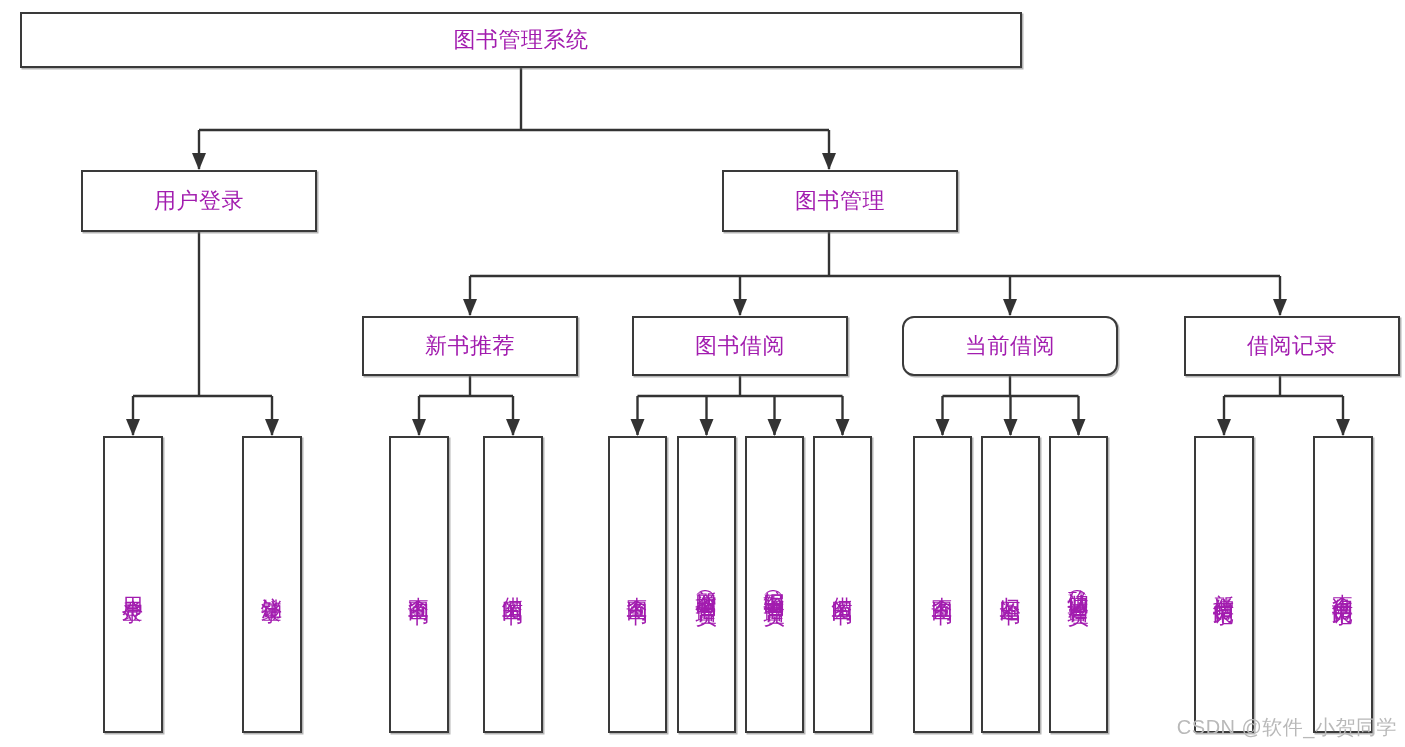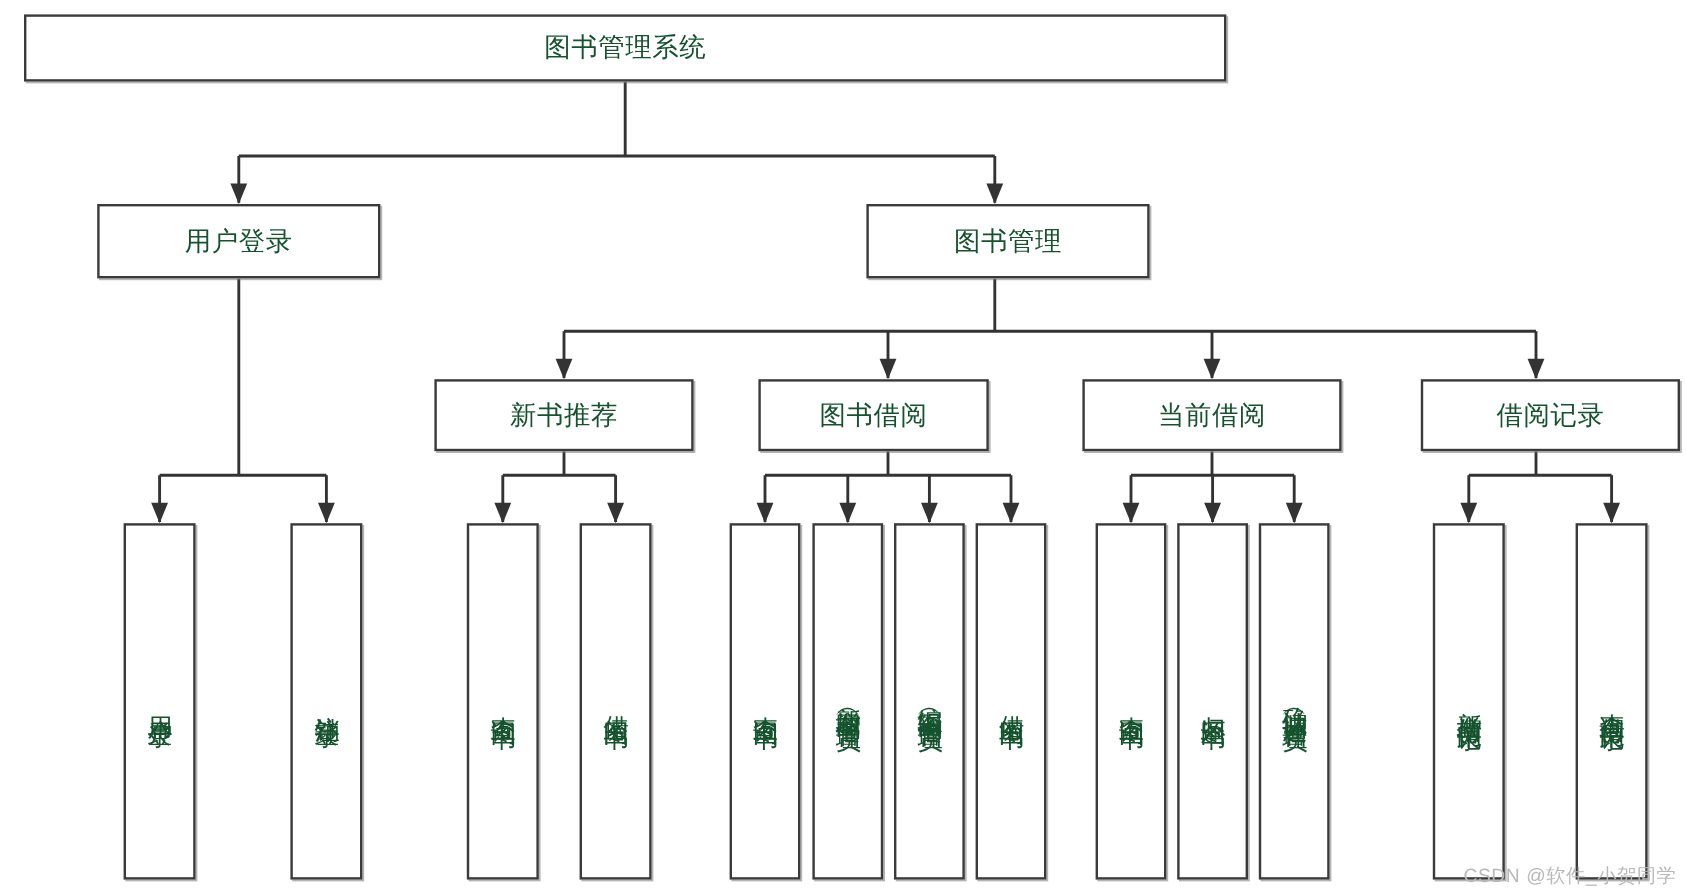--- a/index.html
+++ b/index.html
@@ -26,21 +26,21 @@
     box-sizing: border-box;
     background: #ffffff;
     border: 2.5px solid #3a3a3a;
     box-shadow: 1.5px 1.5px 0 0 rgba(120,120,120,0.55);
     display: flex;
     align-items: center;
     justify-content: center;
     overflow: hidden;
   }
   .node-label {
-    color: #14532d;
+    color: #a21caf;
     font-size: 22px;
     line-height: 1.18;
     letter-spacing: 0.5px;
     white-space: nowrap;
     user-select: none;
   }
   .node-box.vertical .node-label {
     writing-mode: vertical-rl;
     text-orientation: upright;
     font-size: 21px;
@@ -54,21 +54,21 @@
     left: 0;
     top: 0;
     width: 1405px;
     height: 747px;
     pointer-events: none;
   }
   .watermark {
     position: absolute;
     right: 8px;
     bottom: 6px;
-    font-size: 16px;
+    font-size: 20px;
     color: #b9b9b9;
     letter-spacing: 0.5px;
     white-space: nowrap;
     user-select: none;
   }
 </style>
 </head>
 <body>
 
 <div id="diagram-root">
@@ -132,24 +132,24 @@
       </div>
       <div class="node-box" style="left: 81px; top: 170px; width: 236px; height: 62px;">
         <span class="node-label">用户登录</span>
       </div>
       <div class="node-box" style="left: 711px; top: 170px; width: 236px; height: 62px; margin-left: 11px;">
         <span class="node-label">图书管理</span>
       </div>
       <div class="node-box" style="left: 362px; top: 316px; width: 216px; height: 60px;">
         <span class="node-label">新书推荐</span>
       </div>
-      <div class="node-box" style="left: 632px; top: 316px; width: 192px; height: 60px;">
+      <div class="node-box" style="left: 632px; top: 316px; width: 216px; height: 60px;">
         <span class="node-label">图书借阅</span>
       </div>
-      <div class="node-box" style="left: 902px; top: 316px; width: 216px; height: 60px;">
+      <div class="node-box" style="left: 902px; top: 316px; width: 216px; height: 60px; border-radius: 12px;">
         <span class="node-label">当前借阅</span>
       </div>
       <div class="node-box" style="left: 1172px; top: 316px; width: 216px; height: 60px; margin-left: 12px;">
         <span class="node-label">借阅记录</span>
       </div>
       <div class="node-box vertical" style="left: 103px; top: 436px; width: 60px; height: 297px;">
         <span class="node-label">用户登录</span>
       </div>
       <div class="node-box vertical" style="left: 242px; top: 436px; width: 60px; height: 297px;">
         <span class="node-label">注销登录</span>

